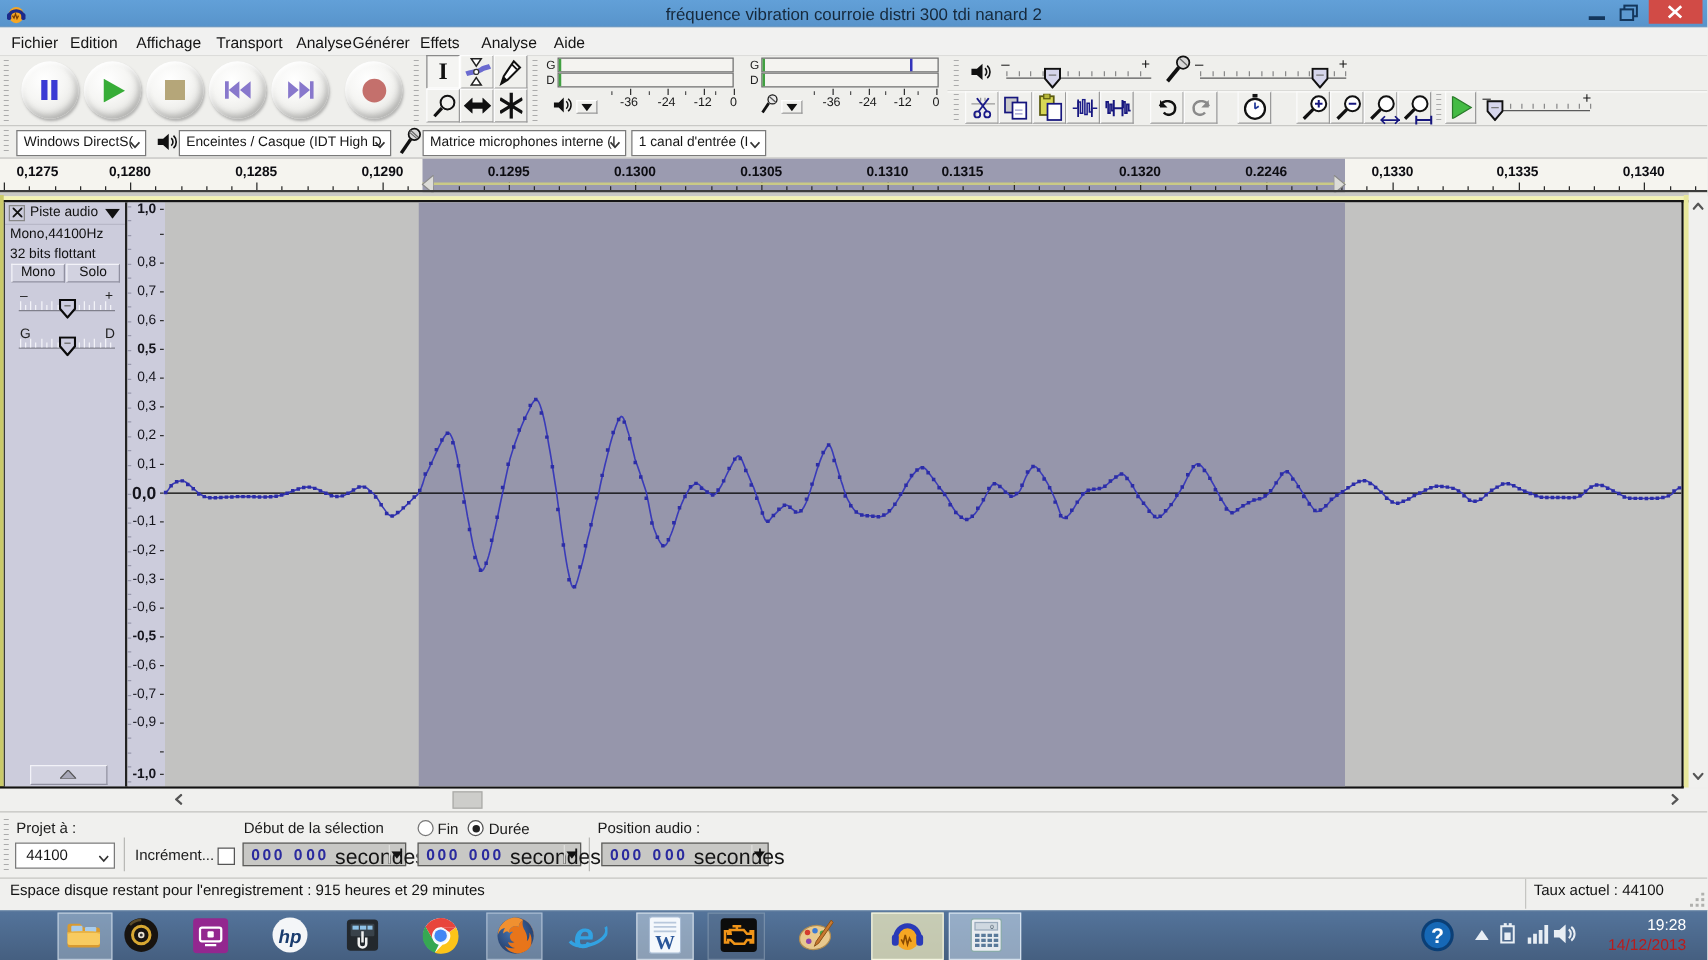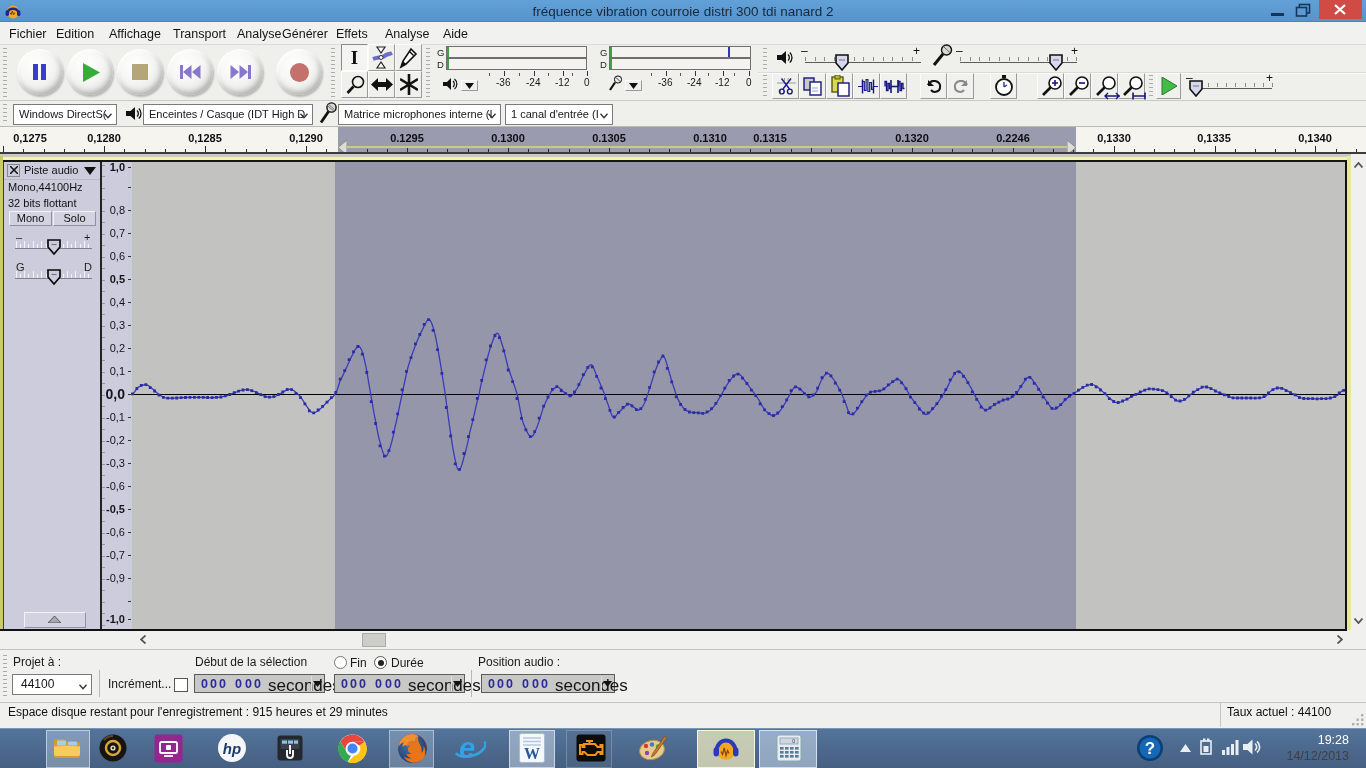--- a/index.html
+++ b/index.html
@@ -805,12 +805,12 @@
 <rect x="0" y="11" width="3" height="5" fill="#e8eef4"></rect>
     <rect x="4.5" y="8" width="3" height="8" fill="#e8eef4"></rect>
 <rect x="9" y="5" width="3" height="11" fill="#e8eef4"></rect>
     <rect x="13.5" y="1" width="3" height="15" fill="#e8eef4"></rect>
   </svg>
 <svg class="abs" style="left:1243px;top:738px" width="19" height="18">
 <path d="M0 6 H4.5 L9.5 1.5 V16.5 L4.5 12 H0 Z" fill="#e8eef4"></path>
 <path d="M12 5.5 A4.5 4.5 0 0 1 12 12.5 M14 3.5 A7 7 0 0 1 14 14.5" stroke="#e8eef4" fill="none" stroke-width="1.6"></path>
   </svg>
 <div class="abs" style="left:1283px;top:733px;width:66px;text-align:right;font-size:12.5px;color:#fff">19:28</div>
-<div class="abs" style="left:1270px;top:749px;width:79px;text-align:right;font-size:12.5px;color:#404040">14/12/2013</div>
+<div class="abs" style="left:1270px;top:749px;width:79px;text-align:right;font-size:12.5px;color:#b91c1c">14/12/2013</div>
 </body></html>

